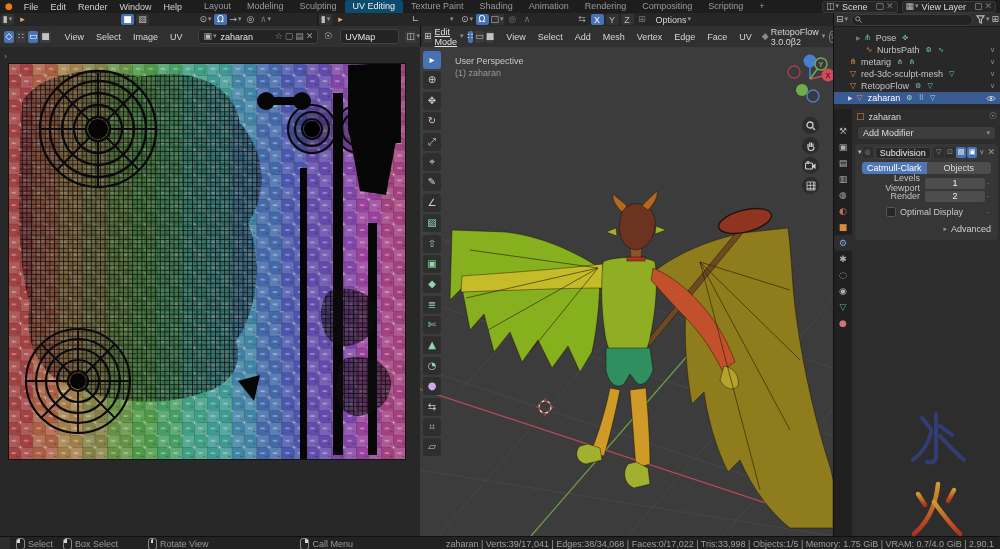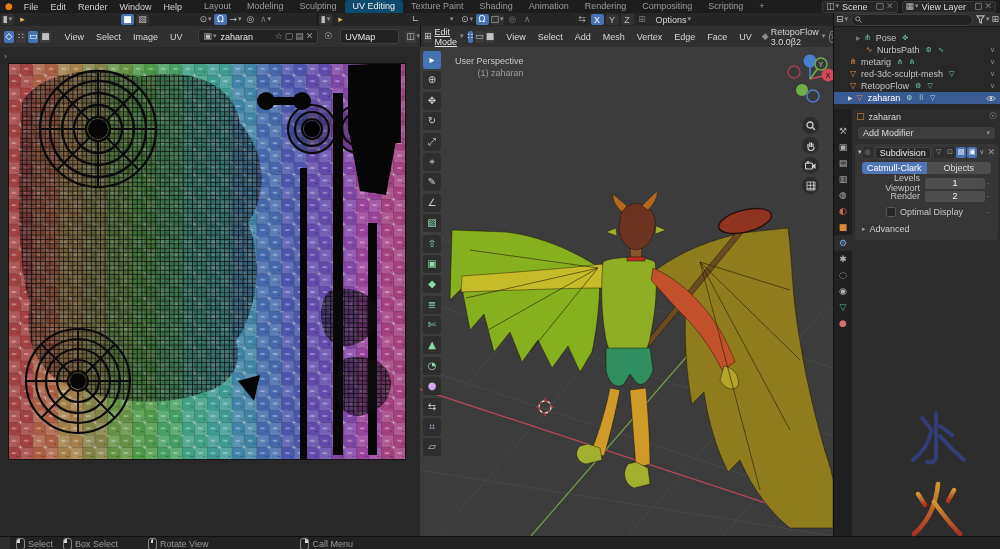--- a/index.html
+++ b/index.html
@@ -26,21 +26,21 @@
   
   .ehead{top:26px;height:21px;background:#303030;border-bottom:1px solid #1a1a1a;display:flex;align-items:center;}
   .ehead .menu{padding:0 6px;color:#d6d6d6;}
   .fld{display:flex;align-items:center;background:#232323;border:1px solid #404040;border-radius:3px;height:13px;padding:0 4px;color:#e2e2e2;}
   .mini{display:inline-flex;align-items:center;justify-content:center;width:12px;height:12px;border-radius:2px;background:#3a3a3a;color:#c2c2c2;margin-left:2px;}
   .mini.blue{background:#4772b3;color:#fff;}
   
   #uvcanvas{left:0;top:47px;width:420px;height:489px;background:#282828;overflow:hidden;border-right:1px solid #101010;}
   
   #vp{left:420px;top:47px;width:413px;height:489px;background:#3c3c3c;overflow:hidden;}
-  #vp .vptext{position:absolute;left:35px;top:8px;color:#c9c9c9;line-height:12px;text-align:right;}
+  #vp .vptext{position:absolute;left:35px;top:8px;color:#c9c9c9;line-height:12px;}
   .toolcol{position:absolute;left:3px;top:4px;width:19px;}
   .tool{width:18px;height:18px;margin-bottom:2.4px;background:#2e2e2e;border-radius:3px;display:flex;align-items:center;justify-content:center;color:#cfcfcf;font-size:10px;}
   .tool.active{background:#4772b3;color:#fff;}
   .tool.g{color:#8fd8a8;}
   .tool.p{color:#cfa8ea;}
   .navbtn{position:absolute;width:17px;height:17px;border-radius:50%;background:rgba(35,35,35,.65);display:flex;align-items:center;justify-content:center;}
   
   #sidebar{left:833px;top:13px;width:167px;height:523px;background:#2d2d2d;border-left:1px solid #101010;}
   #outhead{position:absolute;left:0;top:0;width:167px;height:14px;background:#303030;border-bottom:1px solid #1a1a1a;display:flex;align-items:center;padding:0 2px;box-sizing:border-box;}
   .search{flex:1;display:flex;align-items:center;background:#232323;border:1px solid #3e3e3e;border-radius:6px;height:10px;margin:0 3px;padding:0 3px;}
@@ -63,21 +63,21 @@
   .crumb{display:flex;align-items:center;height:15px;padding:0 4px;color:#d8d8d8;}
   .addmod{margin:2px 5px;height:12px;background:#3d3d3d;border:1px solid #2a2a2a;border-radius:3px;display:flex;align-items:center;padding:0 5px;color:#dcdcdc;justify-content:space-between;}
   .panel{margin:4px 3px;background:#363636;border-radius:4px;padding:2px 3px 4px;}
   .phead{display:flex;align-items:center;height:13px;}
   .pname{background:#282828;border:1px solid #444;border-radius:2px;padding:0 4px;height:10px;display:flex;align-items:center;color:#e8e8e8;margin:0 2px;}
   .tgl{width:11px;height:11px;border-radius:2px;background:#2e2e2e;display:inline-flex;align-items:center;justify-content:center;color:#9a9a9a;font-size:7px;margin-left:1px;}
   .tgl.blue{background:#4772b3;color:#fff;}
   .seg{display:flex;margin:3px 4px;height:12px;border-radius:3px;overflow:hidden;}
   .seg div{flex:1;display:flex;align-items:center;justify-content:center;background:#4d4d4d;color:#ddd;}
   .seg div.on{background:#4f76b5;color:#fff;}
-  .prow{display:flex;align-items:center;height:12px;margin:1px 4px;}
+  .prow{display:flex;align-items:center;height:12px;margin:1px 4px;justify-content:flex-end;}
   .plabel{width:58px;text-align:right;padding-right:5px;color:#c3c3c3;}
   .pval{flex:1;background:#4d4d4d;border-radius:2px;text-align:center;color:#f2f2f2;height:11px;line-height:11px;}
   .pdot{width:6px;text-align:center;color:#888;}
   .chk{width:8px;height:8px;background:#262626;border:1px solid #555;border-radius:2px;margin:0 4px 0 24px;}
   
   #status{left:0;top:536px;width:1000px;height:13px;background:#222;border-top:1px solid #101010;display:flex;align-items:center;color:#9a9a9a;}
   .mouse{width:7px;height:10px;border:1px solid #8a8a8a;border-radius:3px;position:relative;margin-right:3px;display:inline-block;}
   .mouse i{position:absolute;background:#d8d8d8;border-radius:2px 0 0 0;}
   .m-left i{left:0;top:0;width:3px;height:4px;}
   .m-mid i{left:2px;top:0;width:2px;height:4px;}
@@ -585,15 +585,16 @@
           <i></i>
         </span>
       <span>Rotate View</span>
     </span>
     <span class="hint" style="margin-left:92px;">
       <span class="mouse m-right">
           <i></i>
         </span>
       <span>Call Menu</span>
     </span>
+    <span id="stats">zaharan | Verts:39/17,041 | Edges:38/34,068 | Faces:0/17,022 | Tris:33,998 | Objects:1/5 | Memory: 1.75 GiB | VRAM: 0.7/4.0 GiB | 2.90.1</span>
   </div>
 
 </div>
 
 </body></html>

